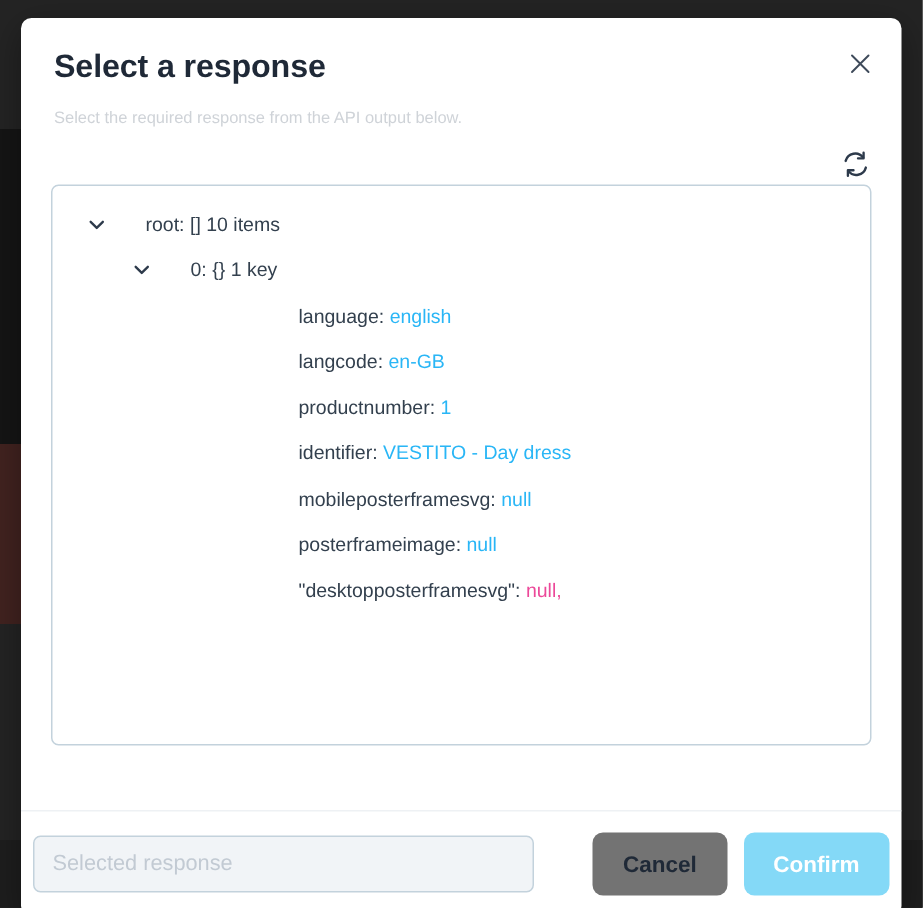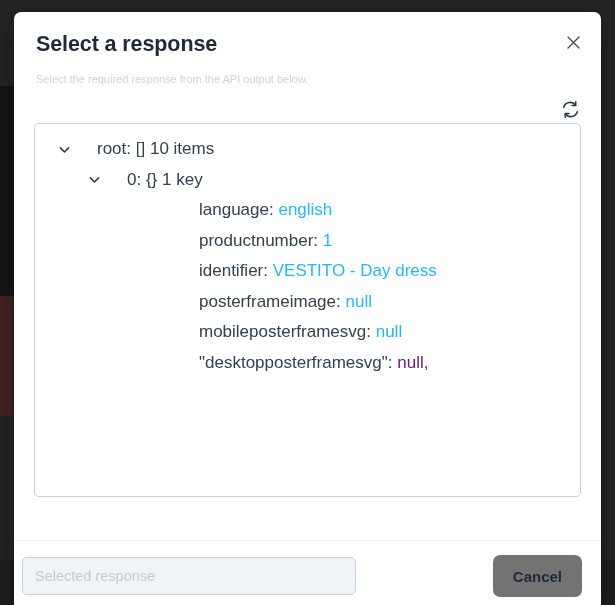--- a/index.html
+++ b/index.html
@@ -124,39 +124,39 @@
     box-sizing: border-box;
     overflow: hidden;
   }
   .tree-inner {
     padding: 10px 0 0 0;
   }
   .tree-row {
     display: flex;
     align-items: center;
     height: 30.5px;
-    font-size: 17px;
+    font-size: 13px;
     color: #33404e;
     white-space: nowrap;
     cursor: default;
   }
   .tree-row.node { cursor: pointer; }
   .caret {
     width: 14px;
     height: 14px;
     display: inline-flex;
     align-items: center;
     justify-content: center;
     color: #2d3a4b;
     flex: 0 0 auto;
   }
   .tree-label { margin-left: 0; }
   .tree-key { color: #33404e; }
   .tree-val { color: #29b6f6; }
-  .tree-val.raw { color: #701a75; }
+  .tree-val.raw { color: #ec4899; }
 
   
   .lvl-0 { padding-left: 22px; }
   .lvl-1 { padding-left: 52px; }
   .lvl-2 { padding-left: 164px; }
   .lvl-0 .tree-label { padding-left: 26px; }
   .lvl-1 .tree-label { padding-left: 26px; }
 
   
   .modal-footer {
@@ -262,36 +262,40 @@
             <svg width="13" height="13" viewBox="0 0 16 16" fill="none" aria-hidden="true">
               <path d="M3 6 L8 11 L13 6" stroke="currentColor" stroke-width="1.9" stroke-linecap="round" stroke-linejoin="round"></path>
             </svg>
           </span>
           <span class="tree-label"><span class="tree-key">0:</span> <span class="tree-key">{} 1 key</span></span>
         </div>
         <div class="tree-row lvl-2">
           <span class="tree-label"><span class="tree-key">language:</span> <span class="tree-val">english</span></span>
         </div>
         <div class="tree-row lvl-2">
+          <span class="tree-label"><span class="tree-key">langcode:</span> <span class="tree-val">en-GB</span></span>
+        </div>
+        <div class="tree-row lvl-2">
           <span class="tree-label"><span class="tree-key">productnumber:</span> <span class="tree-val">1</span></span>
         </div>
         <div class="tree-row lvl-2">
           <span class="tree-label"><span class="tree-key">identifier:</span> <span class="tree-val">VESTITO - Day dress</span></span>
         </div>
         <div class="tree-row lvl-2">
+          <span class="tree-label"><span class="tree-key">mobileposterframesvg:</span> <span class="tree-val">null</span></span>
+        </div>
+        <div class="tree-row lvl-2">
           <span class="tree-label"><span class="tree-key">posterframeimage:</span> <span class="tree-val">null</span></span>
-        </div>
-        <div class="tree-row lvl-2">
-          <span class="tree-label"><span class="tree-key">mobileposterframesvg:</span> <span class="tree-val">null</span></span>
         </div>
         <div class="tree-row lvl-2">
           <span class="tree-label"><span class="tree-key">"desktopposterframesvg":</span> <span class="tree-val raw">null,</span></span>
         </div>
       </div>
   </div>
 
   <div class="modal-footer">
     <input class="selected-input" type="text" placeholder="Selected response" value="" style="">
     <div class="footer-spacer"></div>
     <button class="btn btn-cancel">Cancel</button>
+    <button class="btn btn-confirm">Confirm</button>
   </div>
 
 </div>
 
 </body></html>

